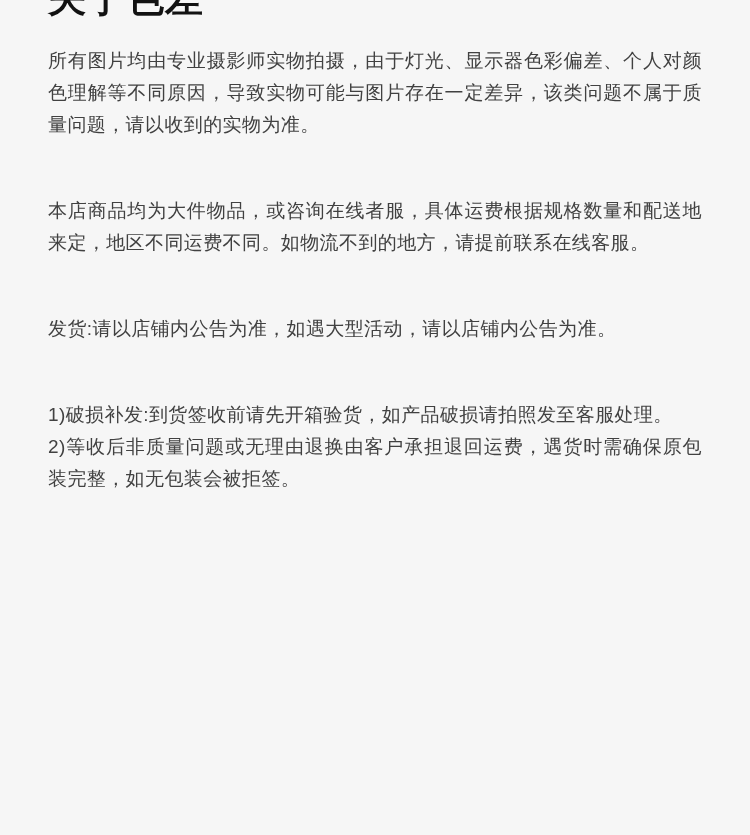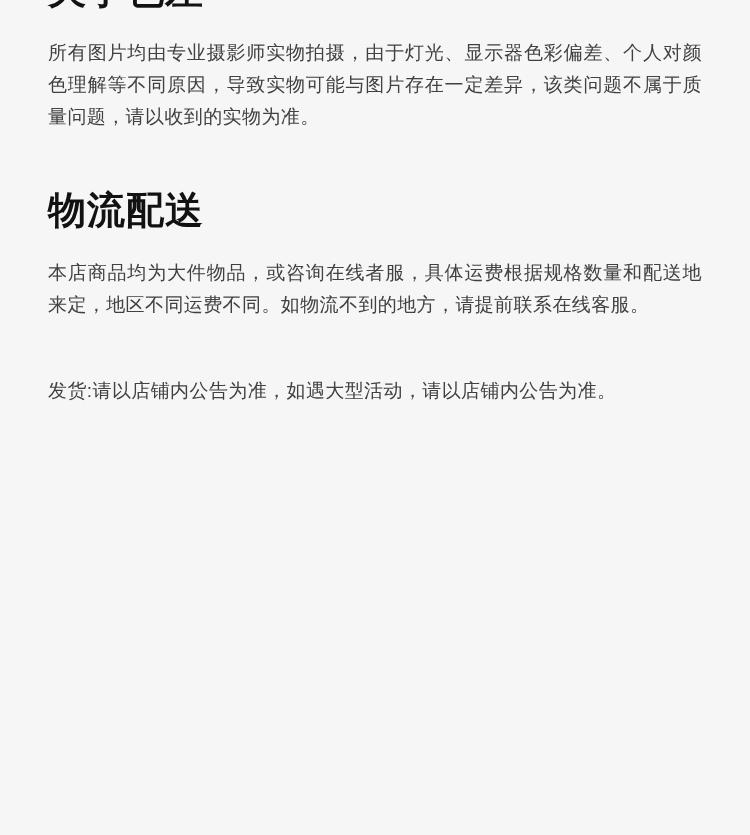--- a/index.html
+++ b/index.html
@@ -10,21 +10,21 @@
     width: 750px;
     height: 835px;
     overflow: hidden;
     background: #f6f6f6;
     font-family: "Liberation Sans", "DejaVu Sans", sans-serif;
   }
   .page {
     box-sizing: border-box;
     width: 750px;
     height: 708px;
-    padding: 0 48px;
+    padding: 8px 48px;
     overflow: hidden;
   }
   .policy-section {
     margin: 0;
   }
   .policy-section + .policy-section {
     margin-top: 54px;
   }
   .section-title {
     margin: 0;
@@ -54,21 +54,22 @@
 </style>
 </head>
 <body>
 
 <main class="page" id="sections">
     <section class="policy-section cut-top">
       <h2 class="section-title">关于色差</h2>
       <p class="section-paragraph">所有图片均由专业摄影师实物拍摄，由于灯光、显示器色彩偏差、个人对颜色理解等不同原因，导致实物可能与图片存在一定差异，该类问题不属于质量问题，请以收到的实物为准。</p>
     </section>
     <section class="policy-section">
-      <h2 class="section-title">物流配送</h2>
       <p class="section-paragraph">本店商品均为大件物品，或咨询在线者服，具体运费根据规格数量和配送地来定，地区不同运费不同。如物流不到的地方，请提前联系在线客服。</p>
     </section>
     <section class="policy-section">
       <p class="section-paragraph">发货:请以店铺内公告为准，如遇大型活动，请以店铺内公告为准。</p>
     </section>
     <section class="policy-section">
+      <p class="section-paragraph">1)破损补发:到货签收前请先开箱验货，如产品破损请拍照发至客服处理。</p>
+      <p class="section-paragraph">2)等收后非质量问题或无理由退换由客户承担退回运费，遇货时需确保原包装完整，如无包装会被拒签。</p>
     </section>
   </main>
 
 </body></html>

